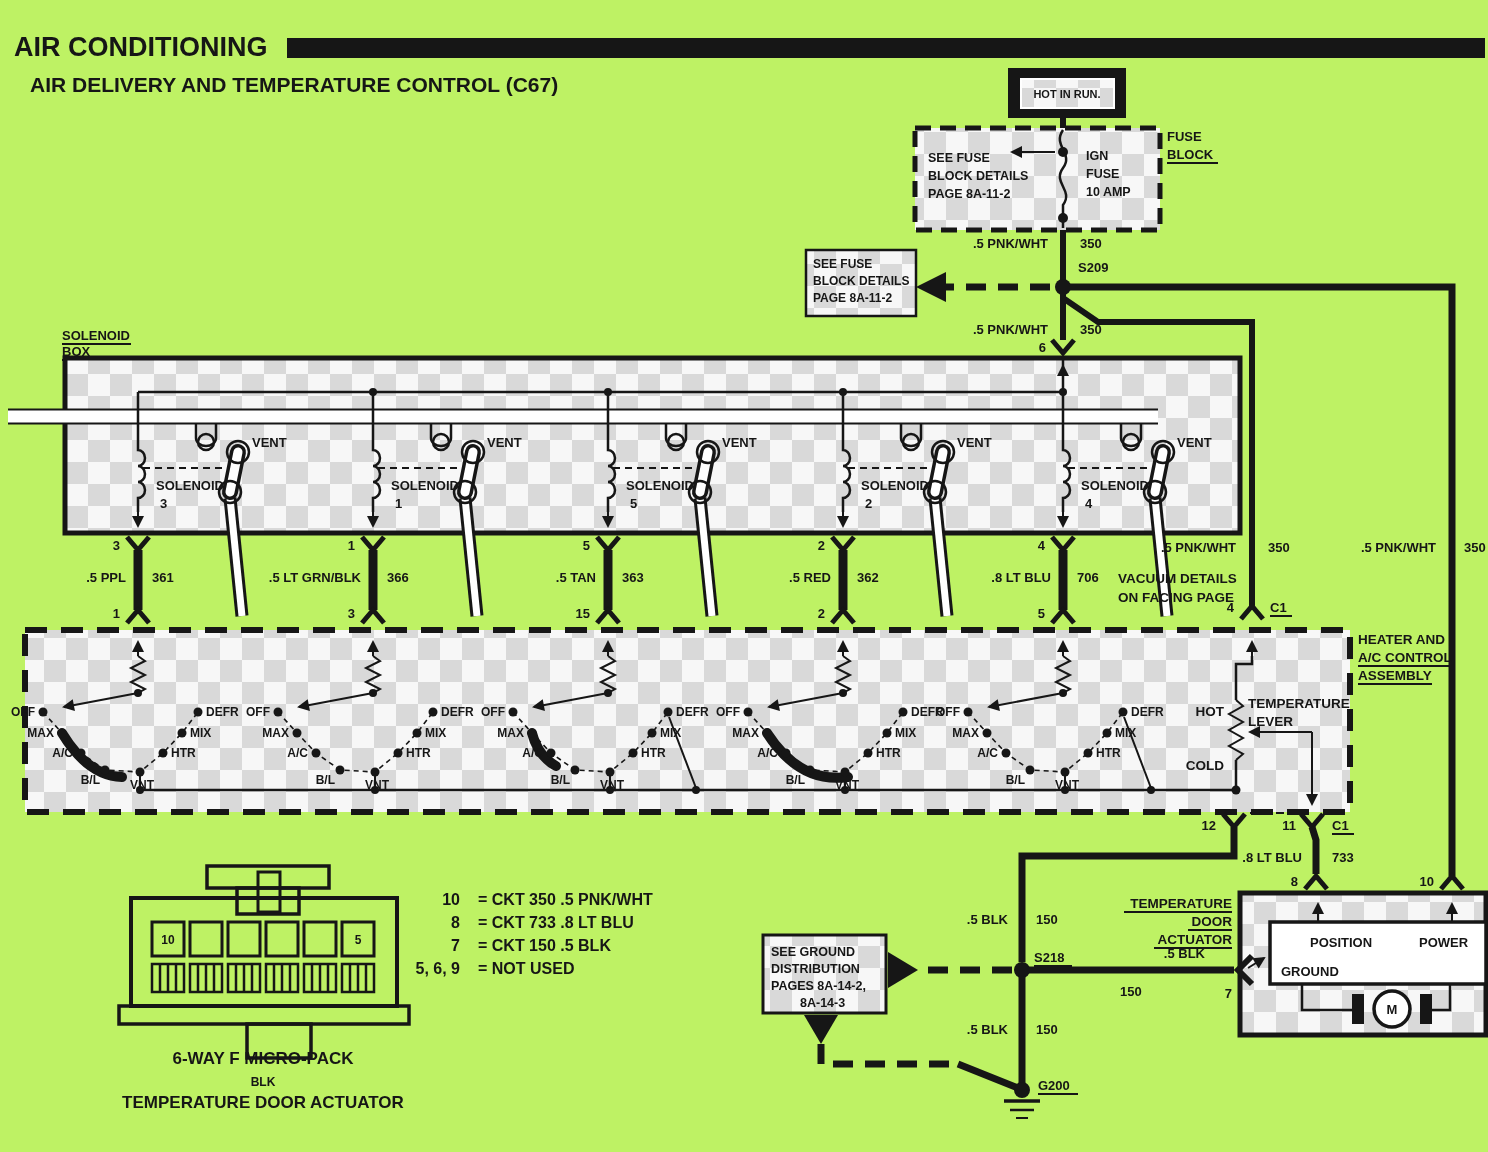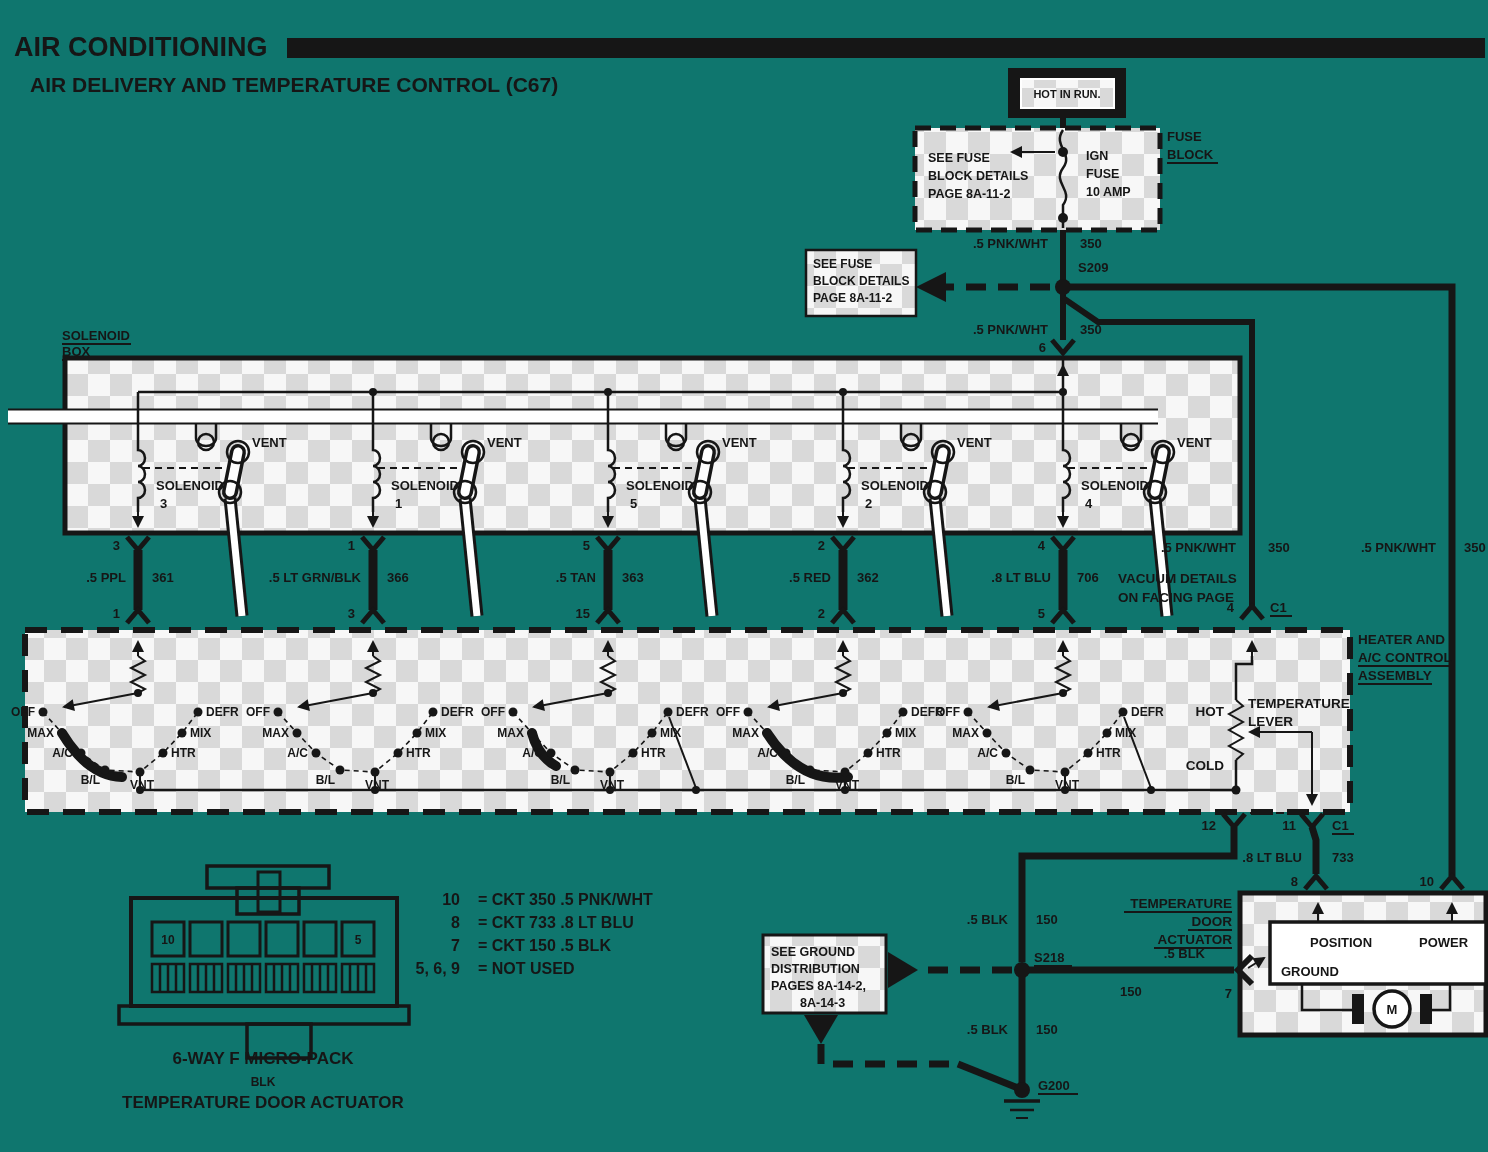--- a/index.html
+++ b/index.html
@@ -1,16 +1,16 @@
 <!DOCTYPE html>
 <html><head>
 <meta charset="utf-8">
 <style>
   html,body{margin:0;padding:0;background:#fff;}
-  .page{width:1488px;height:1152px;position:relative;background:#0f766e;}
+  .page{width:1488px;height:1152px;position:relative;background:#bef264;}
   text{font-family:"Liberation Sans",sans-serif;font-weight:bold;fill:#161616;}
   .t11{font-size:11px}.t12{font-size:12px}.t125{font-size:12.5px}.t13{font-size:13px}
   .t135{font-size:13.5px}.t16{font-size:16px}.t17{font-size:17px}.t21{font-size:21px}.t27{font-size:27px}
   .w2{stroke:#161616;stroke-width:2;fill:none}
   .w25{stroke:#161616;stroke-width:2.5;fill:none}
   .w35{stroke:#161616;stroke-width:3.5;fill:none}
   .w6{stroke:#161616;stroke-width:6;fill:none}
   .w7{stroke:#161616;stroke-width:7;fill:none}
   .w9{stroke:#161616;stroke-width:9;fill:none}
   .thick-arc{stroke:#161616;stroke-width:10;fill:none;stroke-linecap:round}

